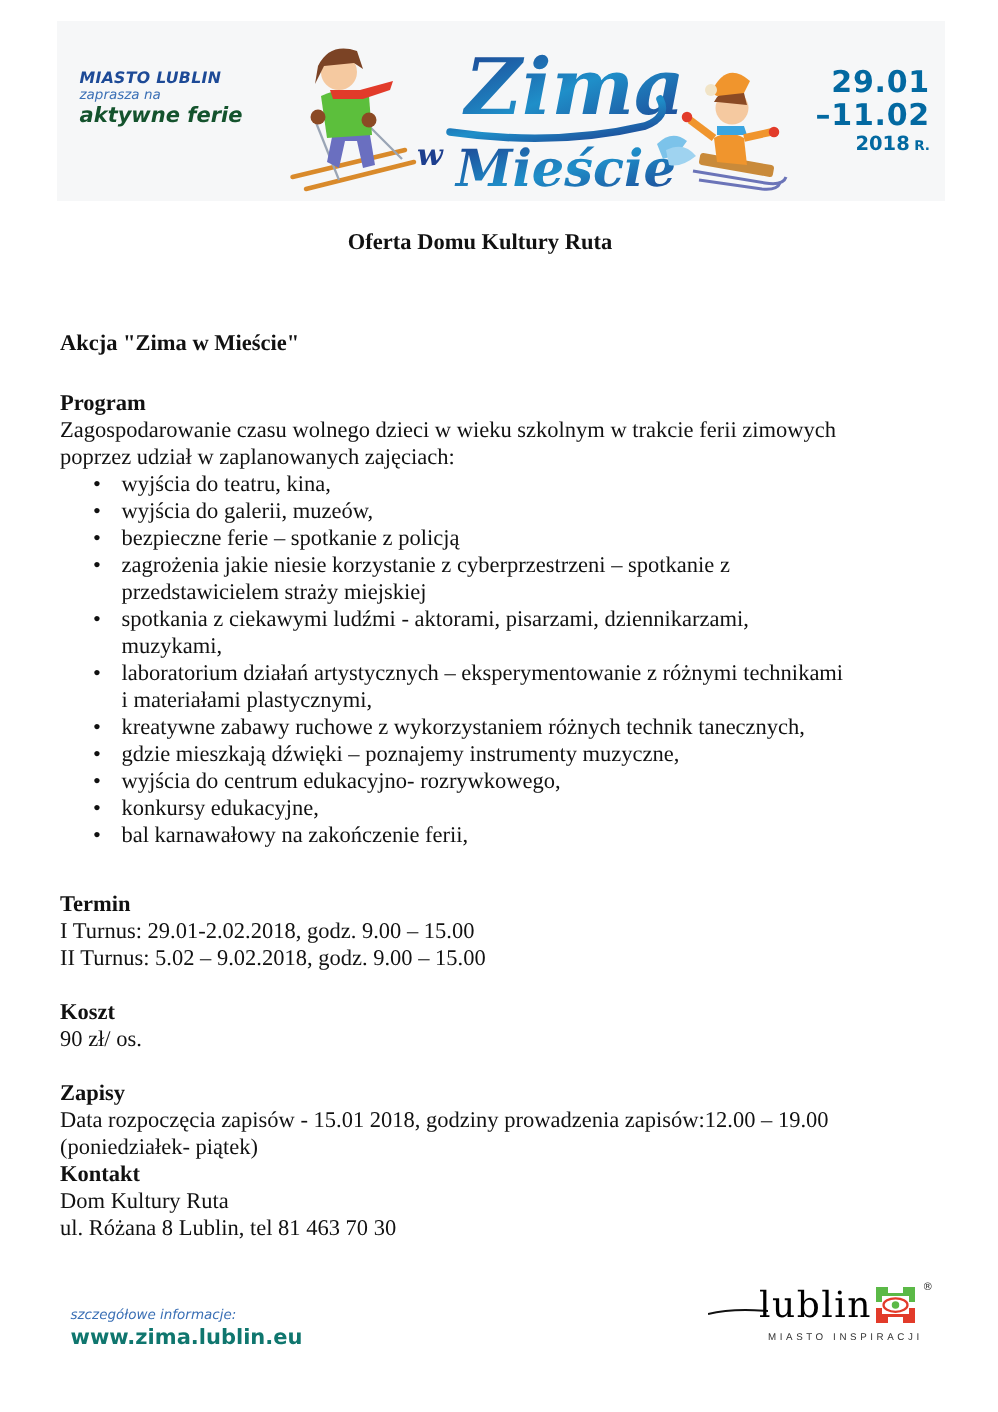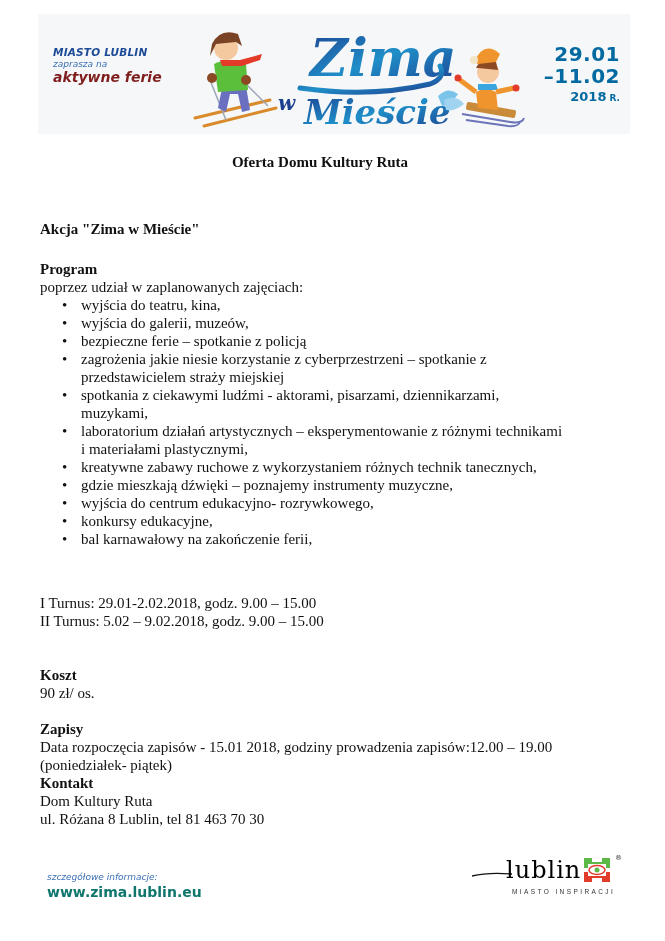--- a/index.html
+++ b/index.html
@@ -1,21 +1,21 @@
 <!DOCTYPE html>
 <html><head>
   <meta charset="utf-8">
   <style>
     html, body { margin: 0; padding: 0; background: #ffffff; }
     body { width: 665px; height: 941px; position: relative; overflow: hidden; font-family: "Liberation Serif", serif; color: #111; }
     .banner { position: absolute; left: 38px; top: 14px; width: 592px; height: 120px; background: #f6f7f8; }
     .org { position: absolute; left: 15px; top: 32px; font-family: "DejaVu Sans", sans-serif; font-style: italic; }
     .org .l1 { font-size: 10.5px; font-weight: bold; color: #1d4a97; letter-spacing: 0.2px; }
     .org .l2 { font-size: 9px; color: #3a6fb5; margin-top: 1px; }
-    .org .l3 { font-size: 14px; font-weight: bold; color: #7f1d1d; margin-top: 0px; }
+    .org .l3 { font-size: 14px; font-weight: bold; color: #14532d; margin-top: 0px; }
     .dates { position: absolute; right: 10px; top: 30px; text-align: right; font-family: "DejaVu Sans", sans-serif; font-weight: bold; color: #0369a1; line-height: 1; }
     .dates .d1, .dates .d2 { font-size: 20px; letter-spacing: 0.5px; }
     .dates .d2 { margin-top: 2px; }
     .dates .d3 { font-size: 13px; margin-top: 4px; }
     .dates .d3 .r { font-size: 9px; margin-left: 3px; }
     .art { position: absolute; }
     .skier { left: 152px; top: 6px; width: 90px; height: 110px; }
     .logo { left: 232px; top: 4px; width: 190px; height: 112px; }
     .sledder { left: 400px; top: 20px; width: 100px; height: 100px; }
 
@@ -103,20 +103,21 @@
   </div>
 </div>
 
 <div class="doc">
   <div class="title">Oferta Domu Kultury Ruta</div>
 
   <div class="akcja">Akcja "Zima w Mieście"</div>
 
   <div class="program">
     <div class="h">Program</div>
+    <div>Zagospodarowanie czasu wolnego dzieci w wieku szkolnym w trakcie ferii zimowych</div>
     <div>poprzez udział w zaplanowanych zajęciach:</div>
     <ul class="items">
       <li>
           <span class="bullet">•</span>
           <div>wyjścia do teatru, kina,</div>
         </li>
       <li>
           <span class="bullet">•</span>
           <div>wyjścia do galerii, muzeów,</div>
         </li>
@@ -156,20 +157,21 @@
           <div>konkursy edukacyjne,</div>
         </li>
       <li>
           <span class="bullet">•</span>
           <div>bal karnawałowy na zakończenie ferii,</div>
         </li>
     </ul>
   </div>
 
   <div class="termin">
+    <div class="h">Termin</div>
     <div>I Turnus: 29.01-2.02.2018, godz. 9.00 – 15.00</div>
     <div>II Turnus: 5.02 – 9.02.2018, godz. 9.00 – 15.00</div>
   </div>
 
   <div class="koszt">
     <div class="h">Koszt</div>
     <div>90 zł/ os.</div>
   </div>
 
   <div class="zapisy">

